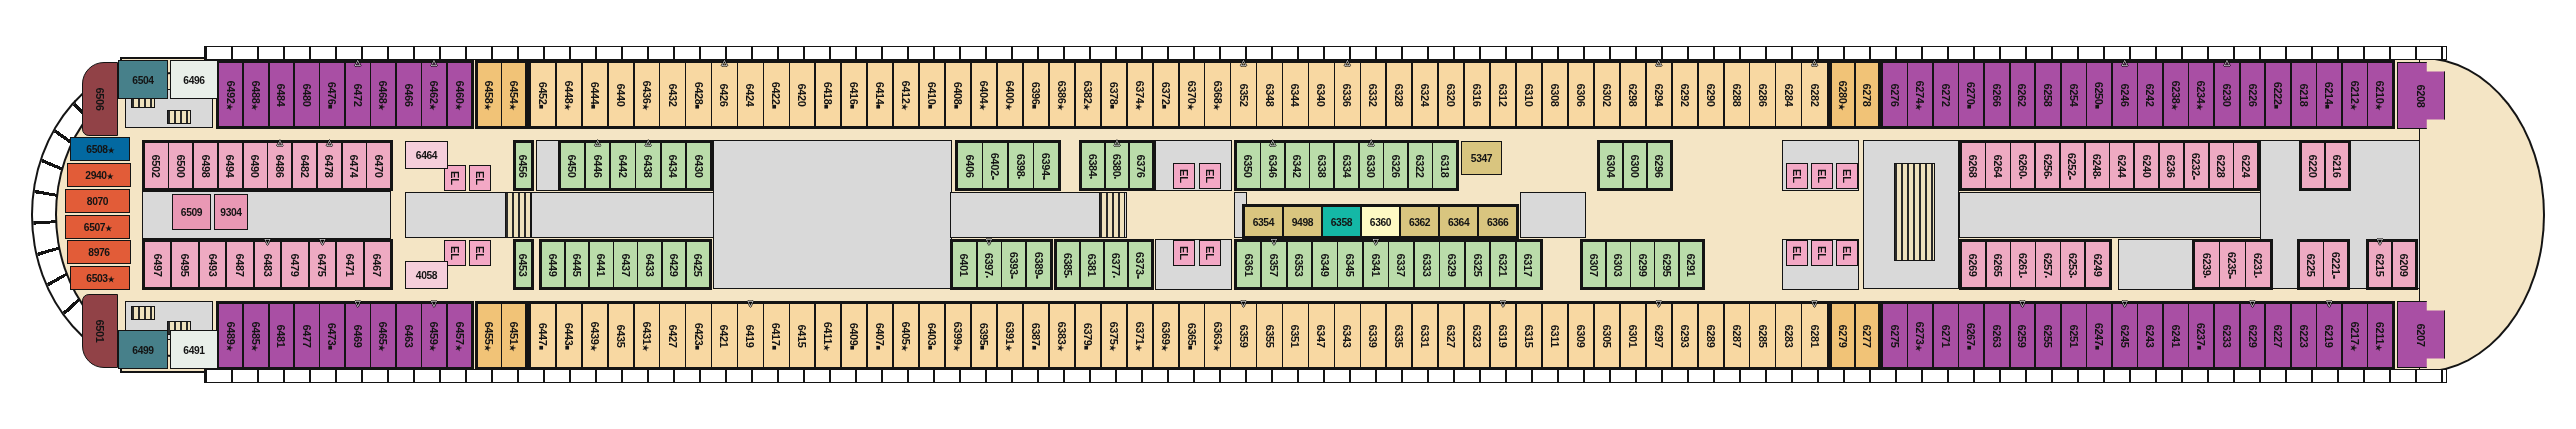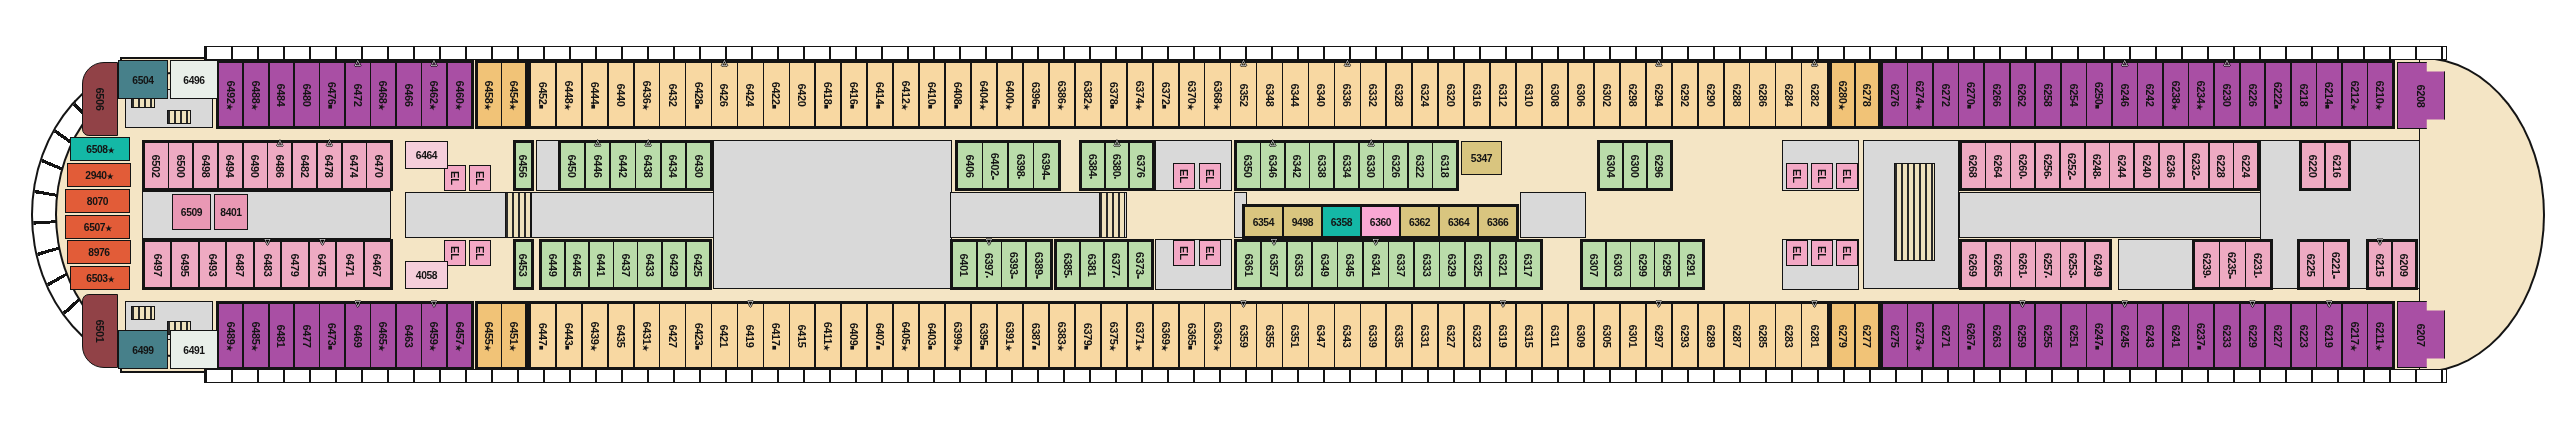--- a/index.html
+++ b/index.html
@@ -1031,21 +1031,21 @@
       <div class="abs seg" style="position: absolute; left: 1242px; top: 204px; width: 277px; height: 35px; box-sizing: border-box;">
         <div class="cab" style="background: rgb(217, 197, 127);">
           <span class="lbl h"><span>6354</span></span>
         </div>
         <div class="cab" style="background: rgb(217, 197, 127);">
           <span class="lbl h"><span>9498</span></span>
         </div>
         <div class="cab" style="background: #14b8a6;">
           <span class="lbl h"><span>6358</span></span>
         </div>
-        <div class="cab" style="background: #f9a8d4;">
+        <div class="cab" style="background: #fef9c3;">
           <span class="lbl h"><span>6360</span></span>
         </div>
         <div class="cab" style="background: rgb(217, 197, 127);">
           <span class="lbl h"><span>6362</span></span>
         </div>
         <div class="cab" style="background: rgb(217, 197, 127);">
           <span class="lbl h"><span>6364</span></span>
         </div>
         <div class="cab" style="background: rgb(217, 197, 127);">
           <span class="lbl h"><span>6366</span></span>
@@ -1062,21 +1062,21 @@
       </div>
       <div class="cab abs" style="position: absolute; left: 82px; top: 294px; width: 36px; height: 74px; box-sizing: border-box; background: rgb(145, 66, 71); border: 1.7px solid rgb(20, 20, 20); z-index: 4; border-radius: 6.9px 0px 0px 22px;">
         <span class="lbl v"><span>6501</span></span>
       </div>
       <div class="cab abs" style="position: absolute; left: 118px; top: 330px; width: 50px; height: 39px; box-sizing: border-box; background: rgb(71, 128, 138); border: 1.7px solid rgb(20, 20, 20); z-index: 4;">
         <span class="lbl h"><span>6499</span></span>
       </div>
       <div class="cab abs" style="position: absolute; left: 170px; top: 330px; width: 48px; height: 39px; box-sizing: border-box; background: rgb(233, 239, 233); border: 1.7px solid rgb(20, 20, 20); z-index: 4;">
         <span class="lbl h"><span>6491</span></span>
       </div>
-      <div class="cab abs" style="position: absolute; left: 70px; top: 137px; width: 60px; height: 24px; box-sizing: border-box; background: #14b8a6; border: 1.7px solid rgb(20, 20, 20); z-index: 4;">
+      <div class="cab abs" style="position: absolute; left: 70px; top: 137px; width: 60px; height: 24px; box-sizing: border-box; background: #0369a1; border: 1.7px solid rgb(20, 20, 20); z-index: 4;">
         <span class="lbl h"><span>6508</span><span class="sym">★</span></span>
       </div>
       <div class="cab abs" style="position: absolute; left: 67px; top: 163px; width: 64px; height: 24px; box-sizing: border-box; background: rgb(226, 92, 56); border: 1.7px solid rgb(20, 20, 20); z-index: 4;">
         <span class="lbl h"><span>2940</span><span class="sym">★</span></span>
       </div>
       <div class="cab abs" style="position: absolute; left: 65px; top: 189px; width: 65px; height: 24px; box-sizing: border-box; background: rgb(226, 92, 56); border: 1.7px solid rgb(20, 20, 20); z-index: 4;">
         <span class="lbl h"><span>8070</span></span>
       </div>
       <div class="cab abs" style="position: absolute; left: 65px; top: 215px; width: 65px; height: 24px; box-sizing: border-box; background: rgb(226, 92, 56); border: 1.7px solid rgb(20, 20, 20); z-index: 4;">
         <span class="lbl h"><span>6507</span><span class="sym">★</span></span>
@@ -1084,21 +1084,21 @@
       <div class="cab abs" style="position: absolute; left: 67px; top: 240px; width: 64px; height: 24px; box-sizing: border-box; background: rgb(226, 92, 56); border: 1.7px solid rgb(20, 20, 20); z-index: 4;">
         <span class="lbl h"><span>8976</span></span>
       </div>
       <div class="cab abs" style="position: absolute; left: 70px; top: 266px; width: 60px; height: 24px; box-sizing: border-box; background: rgb(226, 92, 56); border: 1.7px solid rgb(20, 20, 20); z-index: 4;">
         <span class="lbl h"><span>6503</span><span class="sym">★</span></span>
       </div>
       <div class="cab abs" style="position: absolute; left: 172px; top: 194px; width: 39px; height: 36px; box-sizing: border-box; background: rgb(233, 152, 180); border: 1.7px solid rgb(20, 20, 20); z-index: 4;">
         <span class="lbl h"><span>6509</span></span>
       </div>
       <div class="cab abs" style="position: absolute; left: 214px; top: 194px; width: 34px; height: 36px; box-sizing: border-box; background: rgb(233, 152, 180); border: 1.7px solid rgb(20, 20, 20); z-index: 4;">
-        <span class="lbl h"><span>8401</span></span>
+        <span class="lbl h"><span>9304</span></span>
       </div>
       <div class="cab abs" style="position: absolute; left: 405px; top: 141px; width: 43px; height: 27.5px; box-sizing: border-box; background: rgb(245, 206, 219); border: 1.7px solid rgb(20, 20, 20); z-index: 4;">
         <span class="lbl h"><span>6464</span></span>
       </div>
       <div class="cab abs" style="position: absolute; left: 405px; top: 261px; width: 43px; height: 27.5px; box-sizing: border-box; background: rgb(245, 206, 219); border: 1.7px solid rgb(20, 20, 20); z-index: 4;">
         <span class="lbl h"><span>4058</span></span>
       </div>
       <div class="cab abs" style="position: absolute; left: 1461px; top: 141px; width: 41px; height: 34px; box-sizing: border-box; background: rgb(217, 197, 127); border: 1.7px solid rgb(20, 20, 20); z-index: 4;">
         <span class="lbl h"><span>5347</span></span>
       </div>

